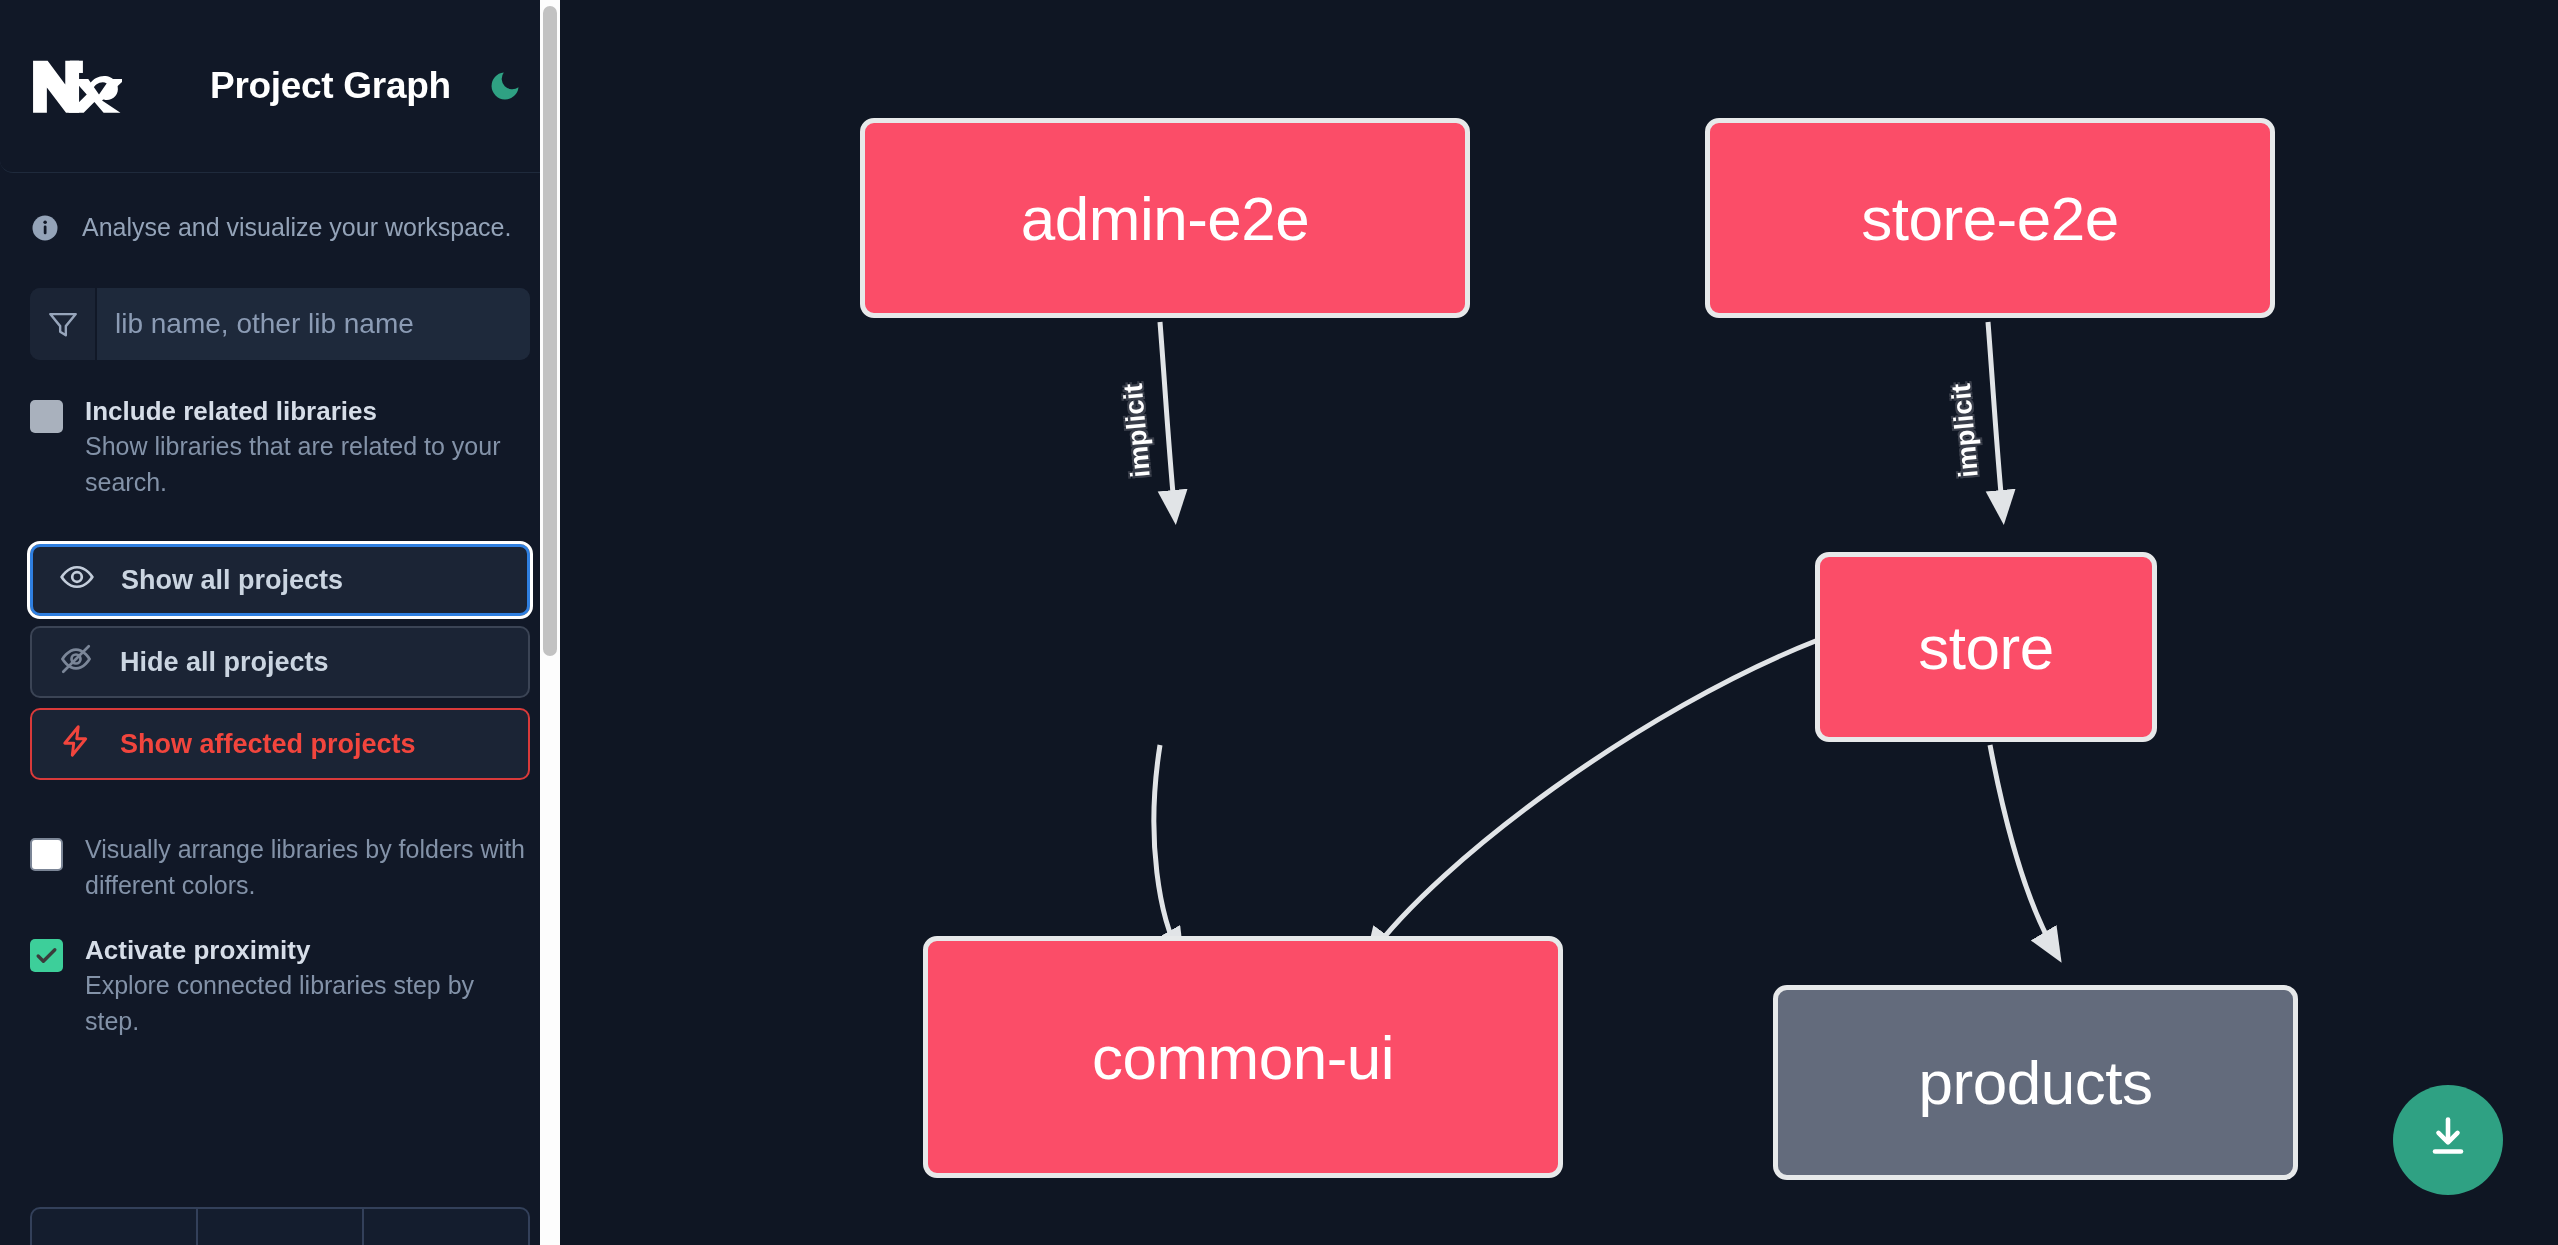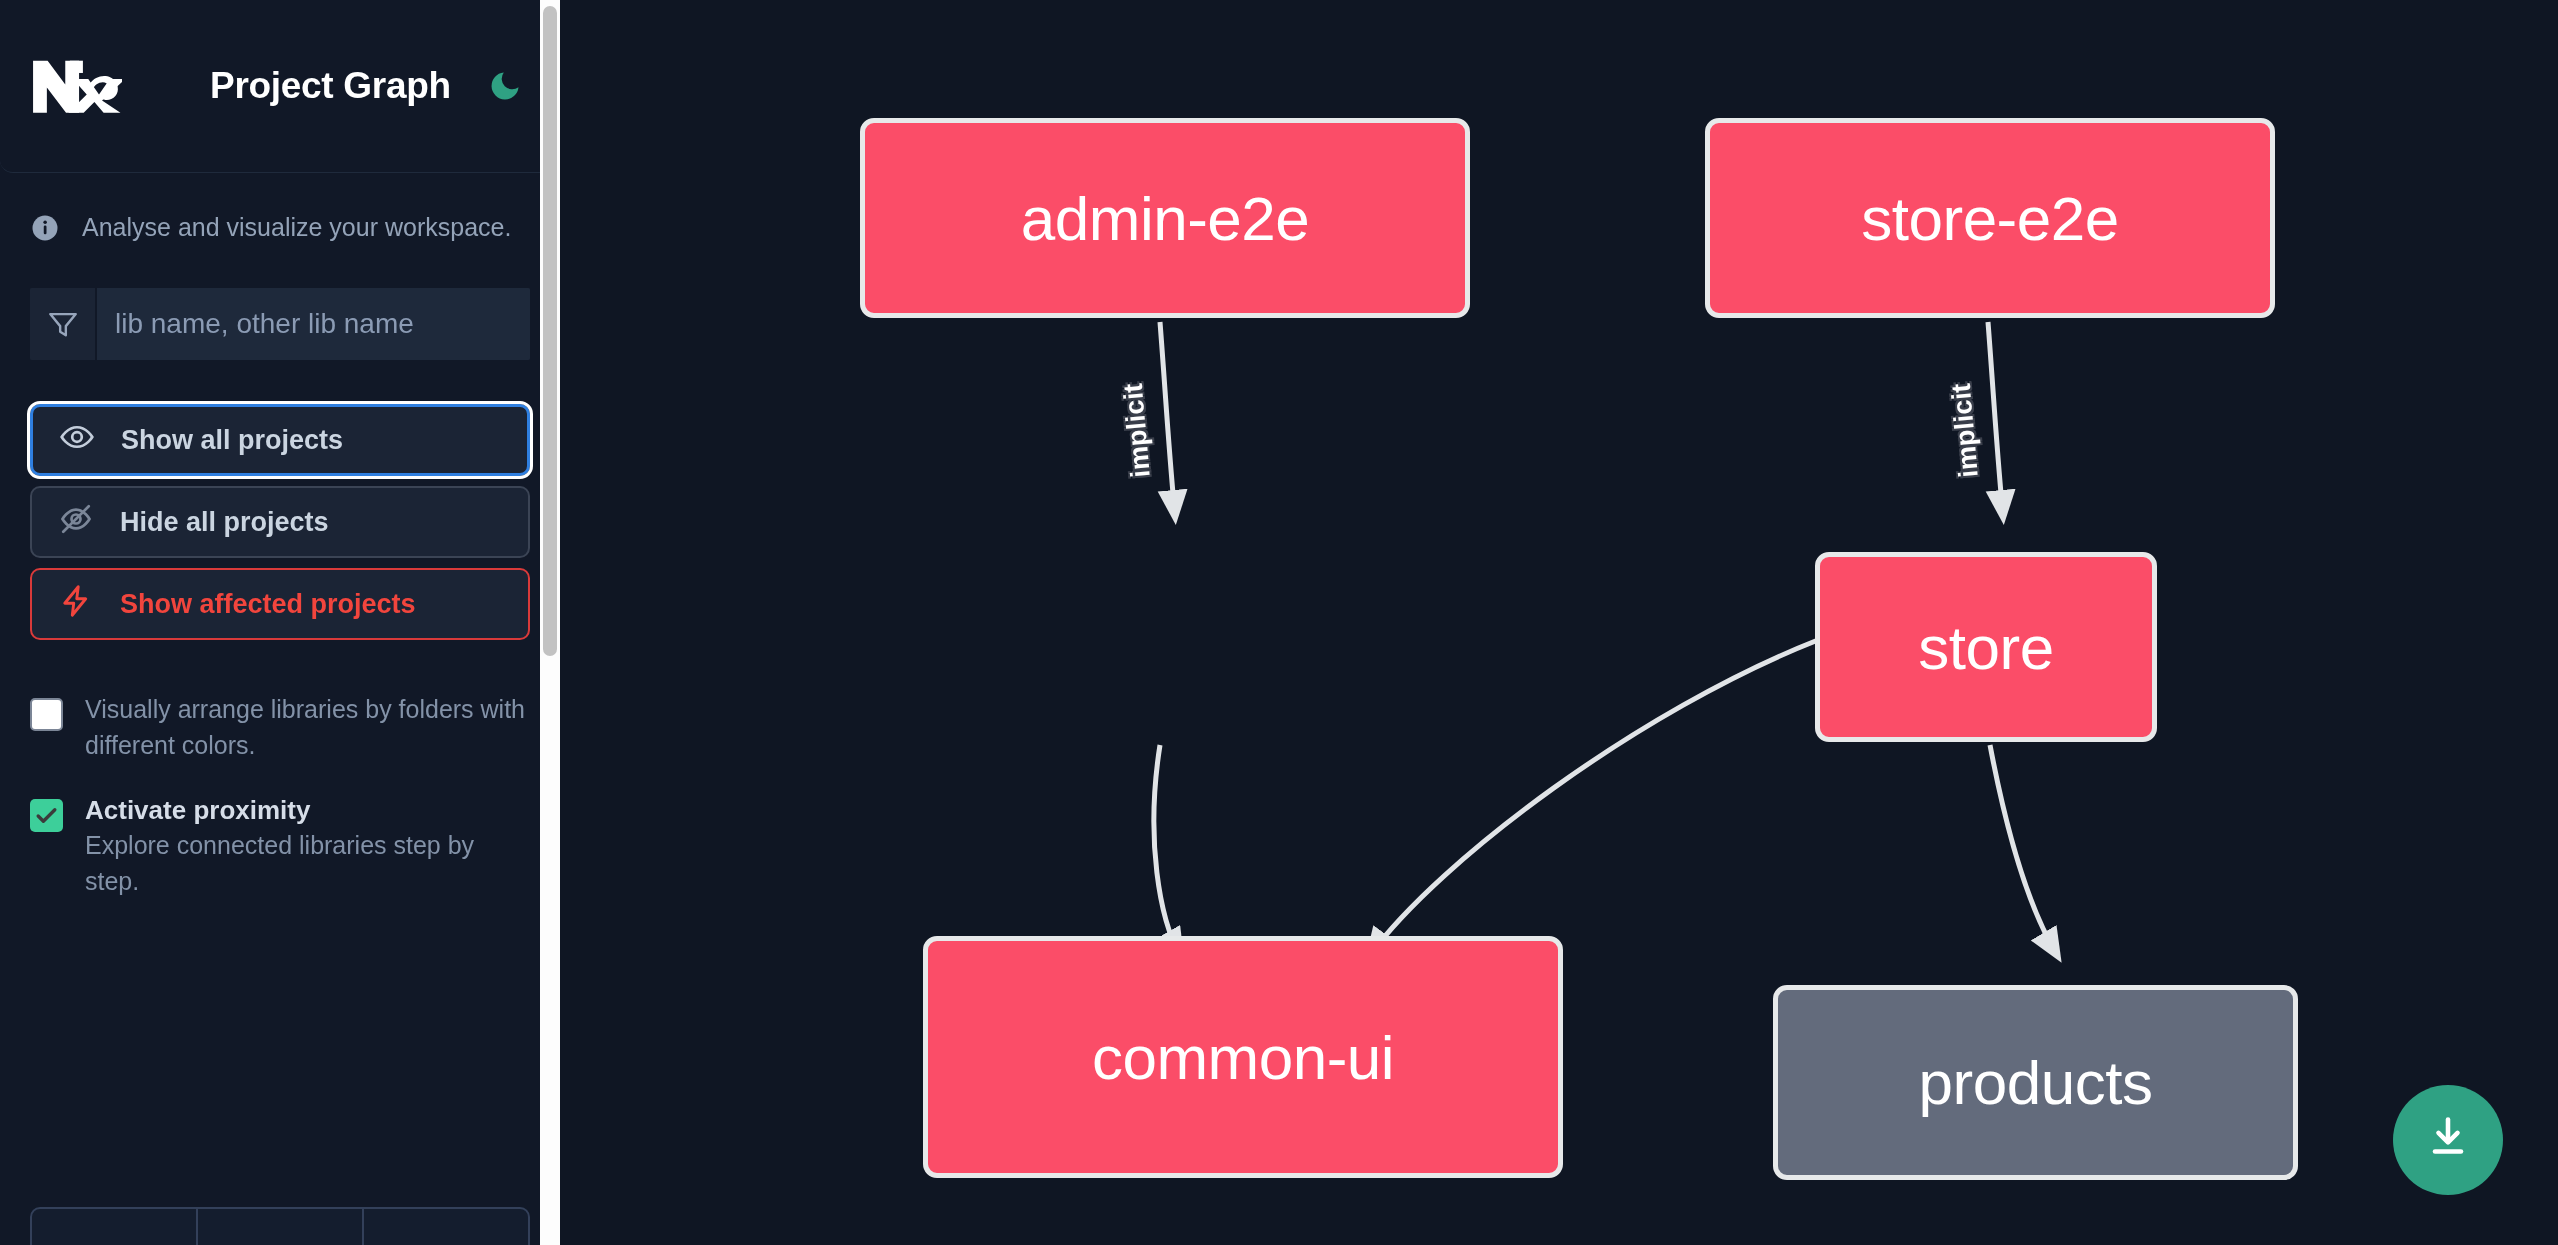--- a/index.html
+++ b/index.html
@@ -58,21 +58,21 @@
     font-size: 25px;
     white-space: nowrap;
   }
 
   
   .filter-row {
     display: flex;
     align-items: stretch;
     height: 72px;
     background: #1b2435;
-    border-radius: 2px;
+    border-radius: 10px;
     overflow: hidden;
     margin-top: 10px;
   }
   .filter-icon-box {
     width: 67px;
     display: flex; align-items: center; justify-content: center;
     background: #1b2435;
     border-right: 2px solid #111827;
     flex: 0 0 67px;
   }
@@ -267,20 +267,27 @@
 
       <div class="filter-row">
         <span class="filter-icon-box">
           <svg viewBox="0 0 24 24" width="34" height="34" fill="none" stroke="#97a5bb" stroke-width="1.7" stroke-linecap="round" stroke-linejoin="round">
             <path d="M3 5h18l-7 8.5V20l-4-2.5v-4z"></path>
           </svg>
         </span>
         <input class="filter-input" type="text" placeholder="lib name, other lib name" style="">
       </div>
 
+      <div class="check-row">
+        <span class="cbox grey"></span>
+        <span class="check-texts">
+          <span class="check-title">Include related libraries</span>
+          <span class="check-desc">Show libraries that are related to your search.</span>
+        </span>
+      </div>
 
       <div class="btn-stack">
 
         <div class="btn btn-show-all">
           <span>
             <svg viewBox="0 0 24 24" width="36" height="36" fill="none" stroke="#c3cddb" stroke-width="1.8">
               <path d="M1.8 12S5.5 5.5 12 5.5 22.2 12 22.2 12 18.5 18.5 12 18.5 1.8 12 1.8 12z"></path>
               <circle cx="12" cy="12" r="3.2"></circle>
             </svg>
           </span>

